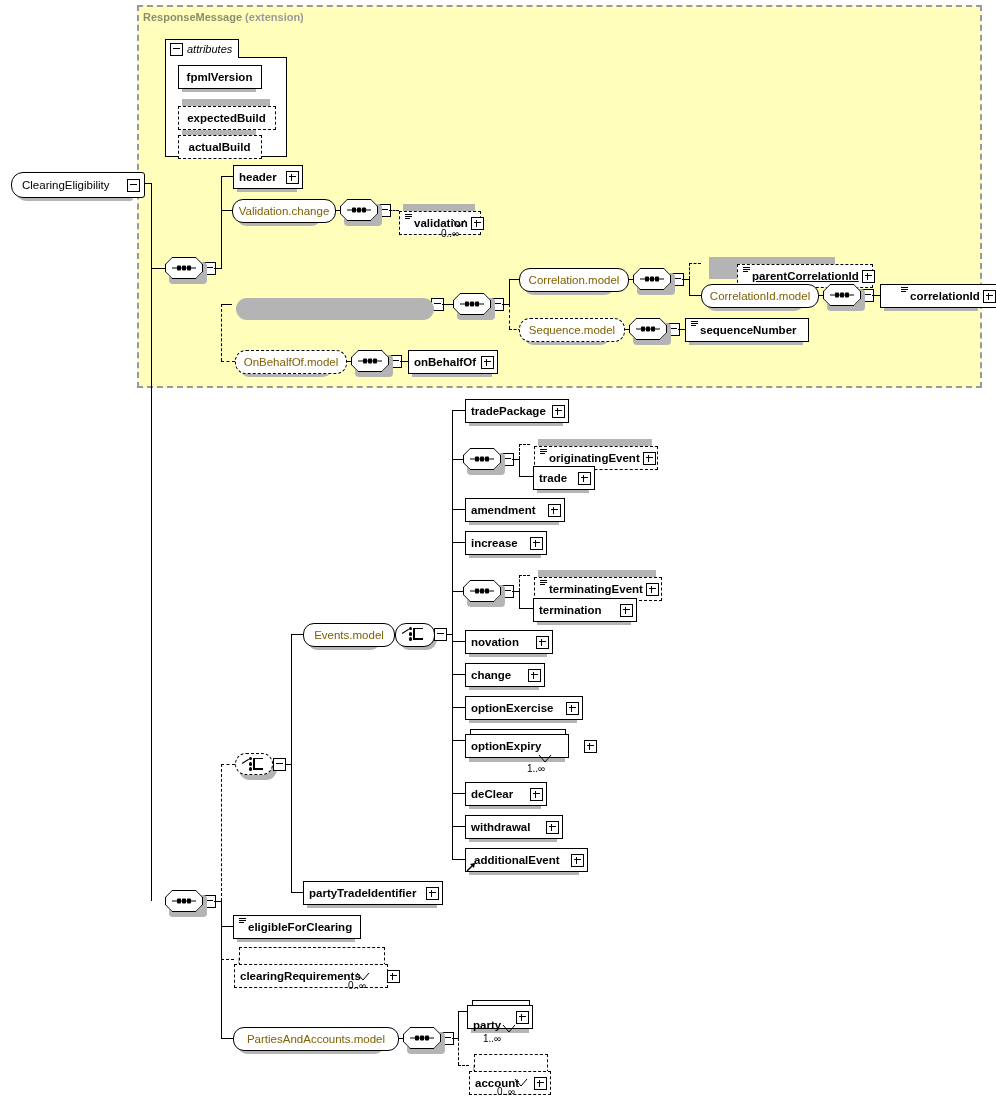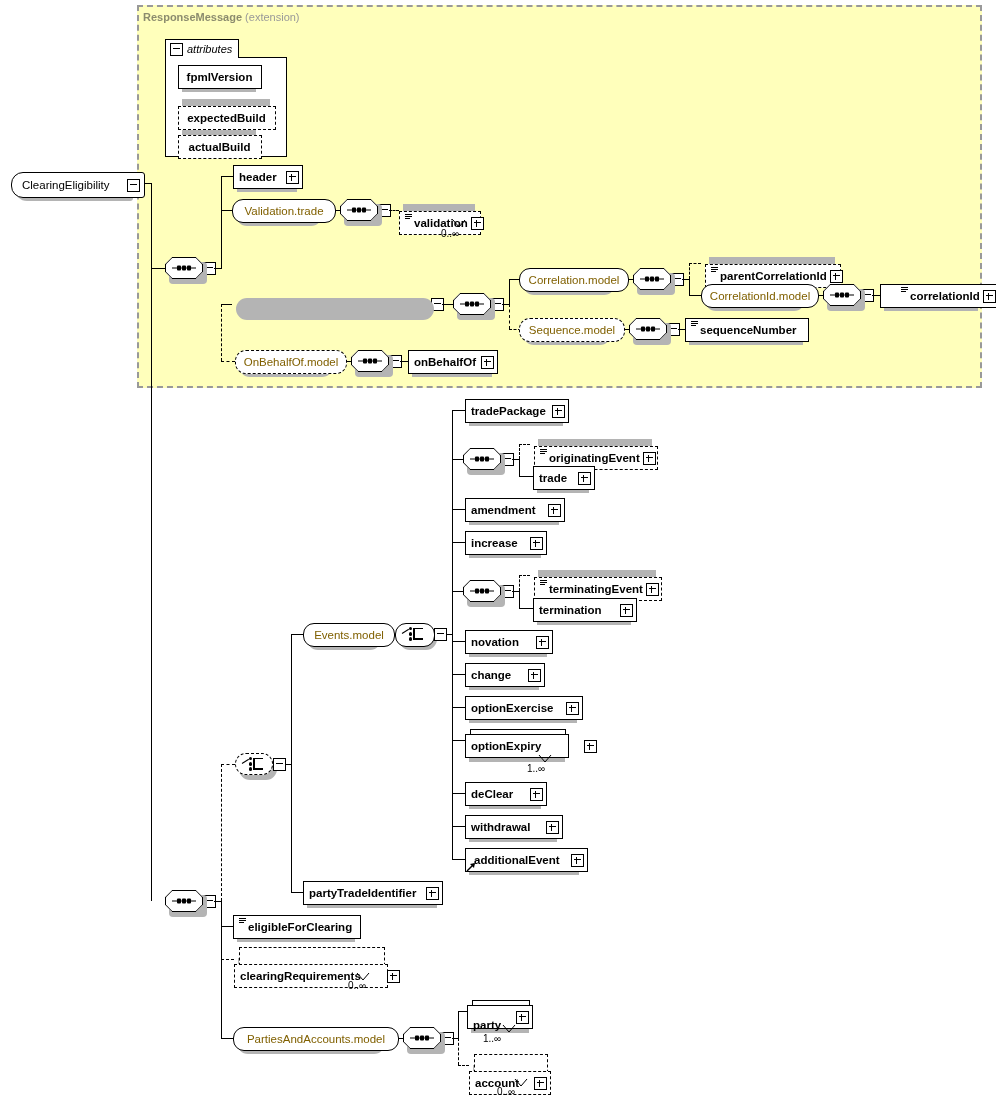--- a/index.html
+++ b/index.html
@@ -8,21 +8,21 @@
   .ln{position:absolute;background:#000;}
   .hln{height:1px;}
   .vln{width:1px;}
   .dln{position:absolute;border:0;border-top:1px dashed #000;height:0;}
   .dvln{position:absolute;border:0;border-left:1px dashed #000;width:0;}
 
   
   #ext{position:absolute;left:137px;top:5px;width:845px;height:383px;
        background:#ffffbb;border:2px dashed #999;box-sizing:border-box;}
   #ext-title{position:absolute;left:143px;top:11px;font-size:11px;font-weight:bold;color:#8c8c6e;}
-  #ext-title .sub{font-weight:normal;color:#999;}
+  #ext-title .sub{font-weight:bold;color:#999;}
 
   
   .attrbox{position:absolute;background:#fff;border:1px solid #000;}
   .attrtab{position:absolute;background:#fff;border:1px solid #000;border-bottom:none;
            height:18px;padding:0 6px 0 4px;font-size:11px;font-style:italic;
            display:flex;align-items:center;gap:4px;z-index:3;}
 
   
   .pm{display:inline-block;width:11px;height:11px;border:1px solid #000;background:#fff;
       position:relative;flex:0 0 auto;}
@@ -161,21 +161,21 @@
   <div class="dln" style="left:221px;top:361px;width:14px;"></div>
 
   <div class="elshadow" style="left:237px;top:170px;width:60px;height:22px;"></div>
   <div class="el req" style="left:233px;top:165px;width:60px;">
     <span class="lbl" style="flex:1;">header</span>
     <span class="pm plus"></span>
   </div>
 
   <div class="elshadow" style="left:236px;top:204px;width:86px;height:22px;border-radius:11px;"></div>
   <div class="mg" style="left:232px;top:199px;width:86px;">
-    <span>Validation.trade</span>
+    <span>Validation.change</span>
   </div>
   <div class="pm" style="position:absolute;left:319px;top:204px;"></div>
   <div class="ln hln" style="left:330px;top:210px;width:10px;"></div>
   <div class="elshadow" style="left:344px;top:204px;width:38px;height:22px;border-radius:4px;"></div>
   <div class="cmp" style="left:340px;top:199px;">
     <div class="inner"></div>
       <div class="face"></div>
     <div class="seqg">
       <div class="bar"></div>
         <div class="d d1"></div>
@@ -242,21 +242,21 @@
     </div>
   </div>
   <div class="pm" style="position:absolute;left:671px;top:273px;"></div>
   <div class="ln hln" style="left:682px;top:279px;width:8px;"></div>
   <div class="ln vln" style="left:689px;top:279px;height:16px;"></div>
   <div class="dvln" style="left:689px;top:263px;height:16px;"></div>
   <div class="dln" style="left:689px;top:263px;width:12px;"></div>
   <div class="ln hln" style="left:689px;top:295px;width:12px;"></div>
 
   <div class="elshadow" style="left:709px;top:257px;width:126px;height:22px;"></div>
-  <div class="el opt" style="left:705px;top:252px;width:126px;">
+  <div class="el opt" style="left:737px;top:252px;width:126px;text-decoration:underline;">
     <span class="tmark">
         <i></i>
         <i></i>
         <i></i>
       </span>
     <span class="lbl" style="flex:1;">parentCorrelationId</span>
     <span class="pm plus"></span>
   </div>
 
   <div class="elshadow" style="left:705px;top:289px;width:100px;height:22px;border-radius:11px;"></div>

